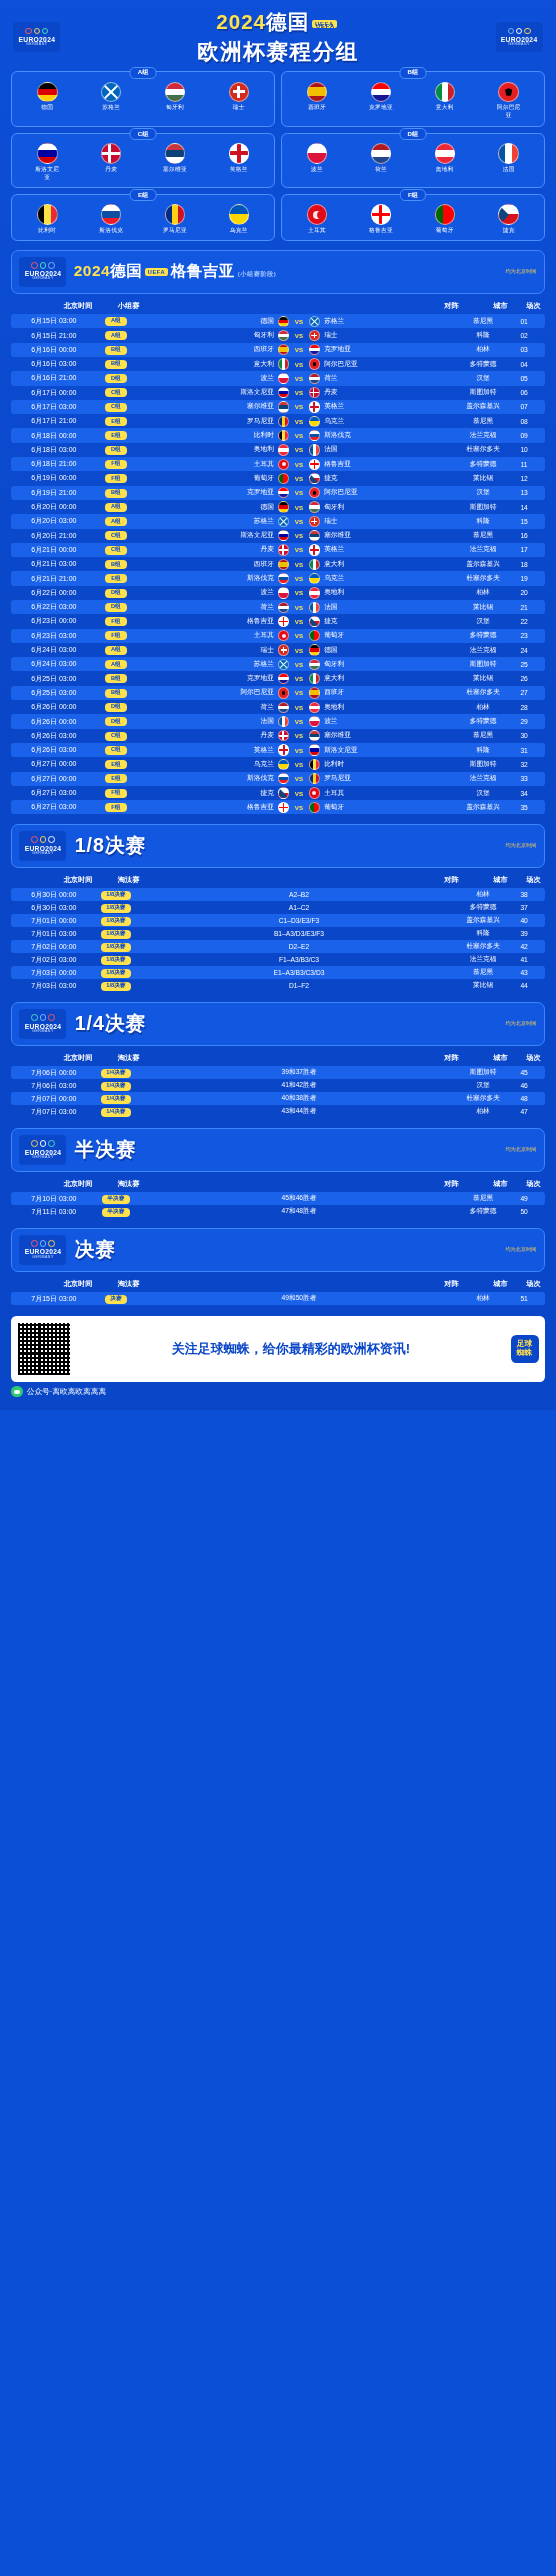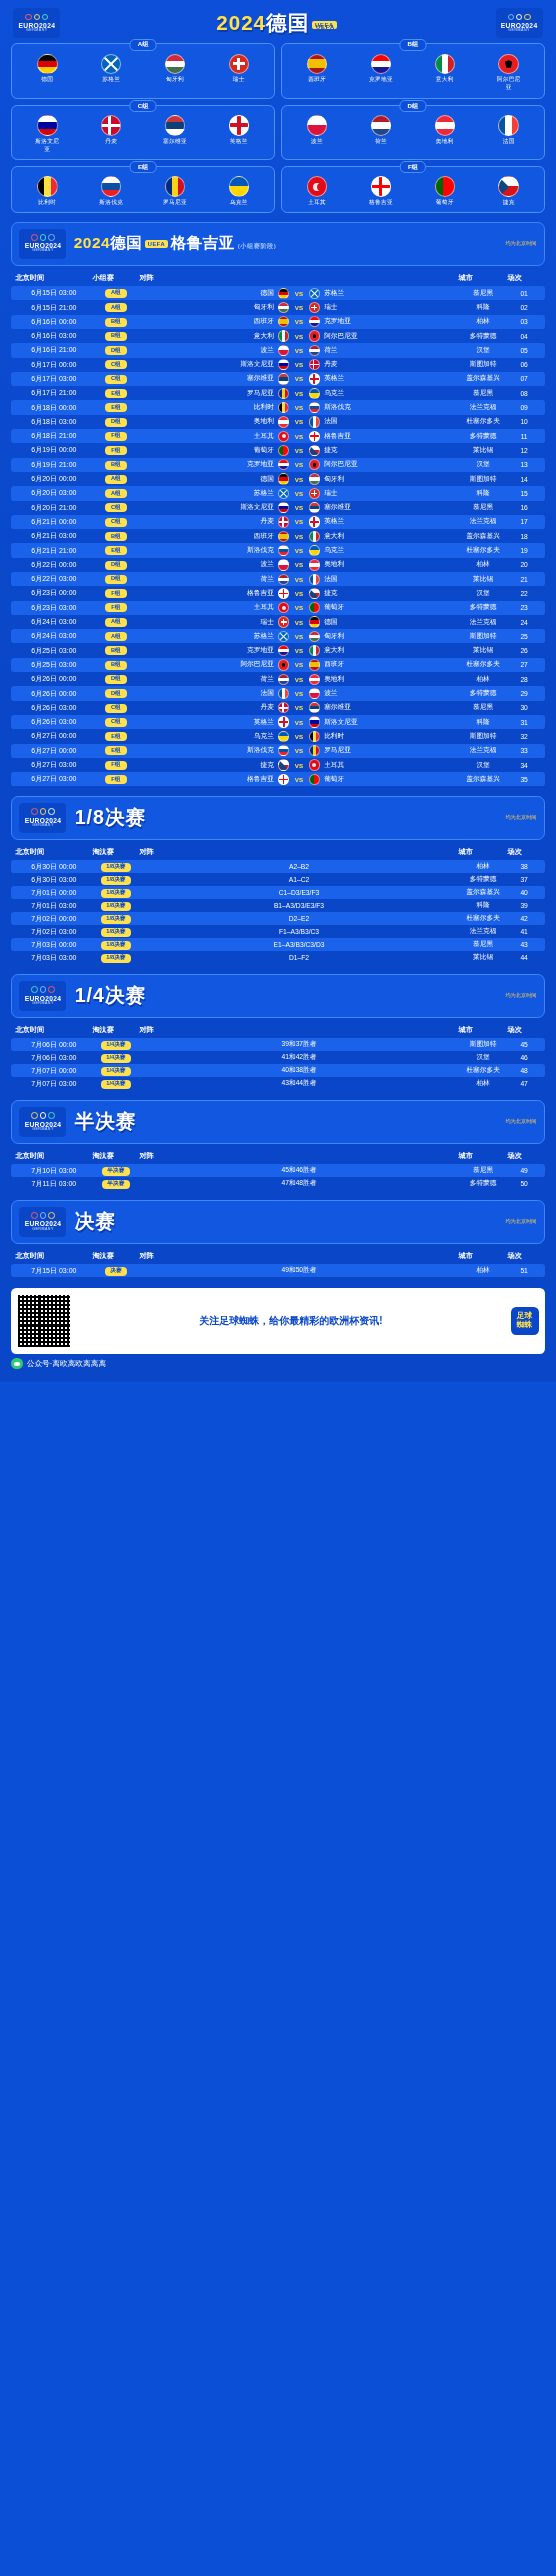--- a/index.html
+++ b/index.html
@@ -106,21 +106,21 @@
   .sched-head .right-note { margin-left:auto; color:#ffd34d; font-size: 5.2px; text-align:right; line-height:1.4;}
 
   
   .tbl { margin: 4.1px 11.3px 0 11.3px; }
   .tbl-head {
     display: grid;
     grid-template-columns: 77px 47px 1fr 49px 33px;
     color: #ffffff; font-size: 7.2px; font-weight: bold;
     padding: 3.1px 4.1px; align-items: center;
   }
-  .tbl-head > div { text-align: left; }
+  .tbl-head > div { text-align: right; }
   .row {
     display: grid;
     grid-template-columns: 77px 47px 1fr 49px 33px;
     align-items: center;
     font-size: 6.7px; color: #ffffff;
     padding: 1.5px 4.1px;
     border-radius: 3.1px;
   }
   .row.alt { background: #1b62ea; }
   .row .c-time { text-align: center; color:#ffffff; font-size: 7px; }
@@ -180,21 +180,21 @@
   .footer-mid { flex: 1; }
   .footer-logo {
     display:flex; align-items:center; gap:4.1px; justify-content:flex-end;
   }
   .ball-logo {
     width: 28px; height: 28px; border-radius: 5.2px; background:#0a47c8;
     color:#ffe14d; font-size: 7.7px; font-weight:bold; line-height: 1.1;
     display:flex; flex-direction:column; align-items:center; justify-content:center;
   }
   .footer-caption {
-    text-align:center; color:#0a47c8; font-size: 10px; font-weight:bold;
+    text-align:center; color:#0a47c8; font-size: 13px; font-weight:bold;
   }
   .bottom-bar {
     margin: 3.1px 11.3px 7.2px 11.3px;
     display:flex; align-items:center; gap: 4.1px;
     color:#ffffff; font-size: 7.7px;
   }
   .wechat-dot {
     width: 11.3px; height: 11.3px; border-radius: 50%;
     background:#2ecc71; position:relative; flex:none;
   }
@@ -255,20 +255,21 @@
           <span class="ring r3"></span>
       </div>
       <div class="lg-t">EURO2024</div>
       <div class="lg-s">GERMANY</div>
     </div>
 
     <div class="banner-title-wrap">
       <div class="banner-title-1">
         <span>2024</span><span class="dim">德国</span><span class="uefa-chip">UEFA</span>
       </div>
+      <div class="banner-title-2">欧洲杯赛程分组</div>
     </div>
 
     <div class="euro-logo">
       <div class="ring-row">
         <span class="ring r4"></span>
           <span class="ring r5"></span>
           <span class="ring r2"></span>
       </div>
       <div class="lg-t">EURO2024</div>
       <div class="lg-s">GERMANY</div>

